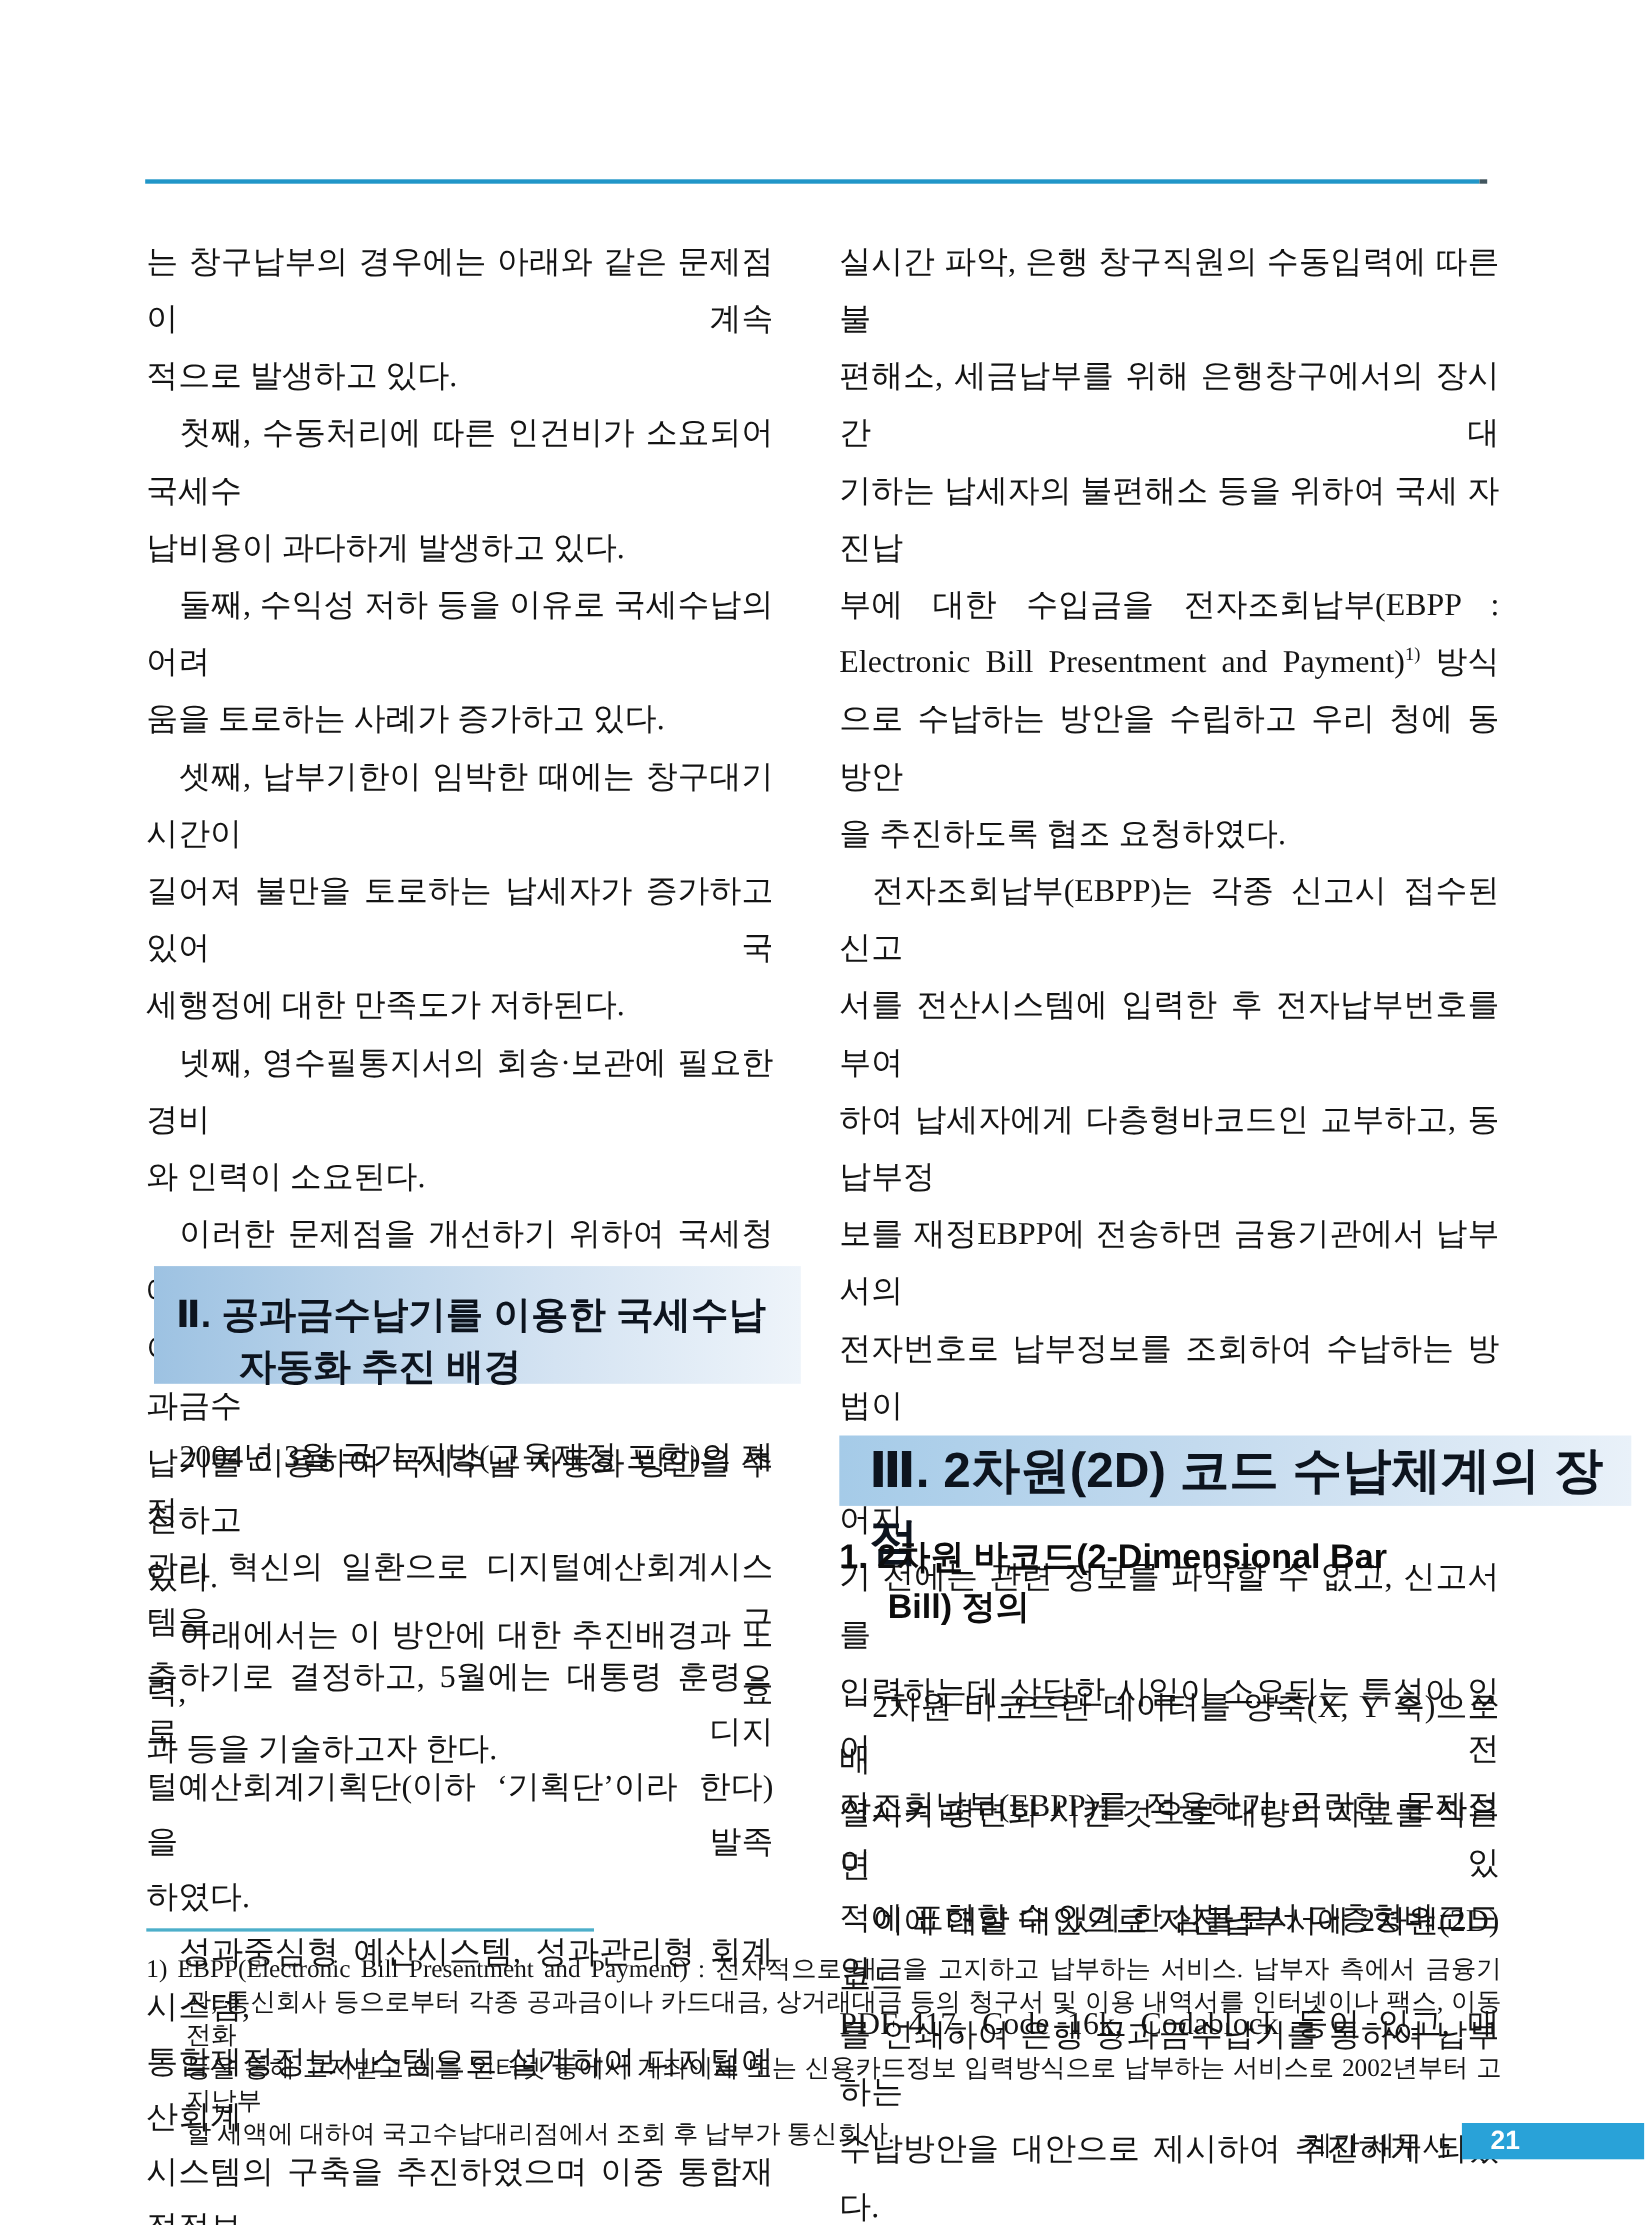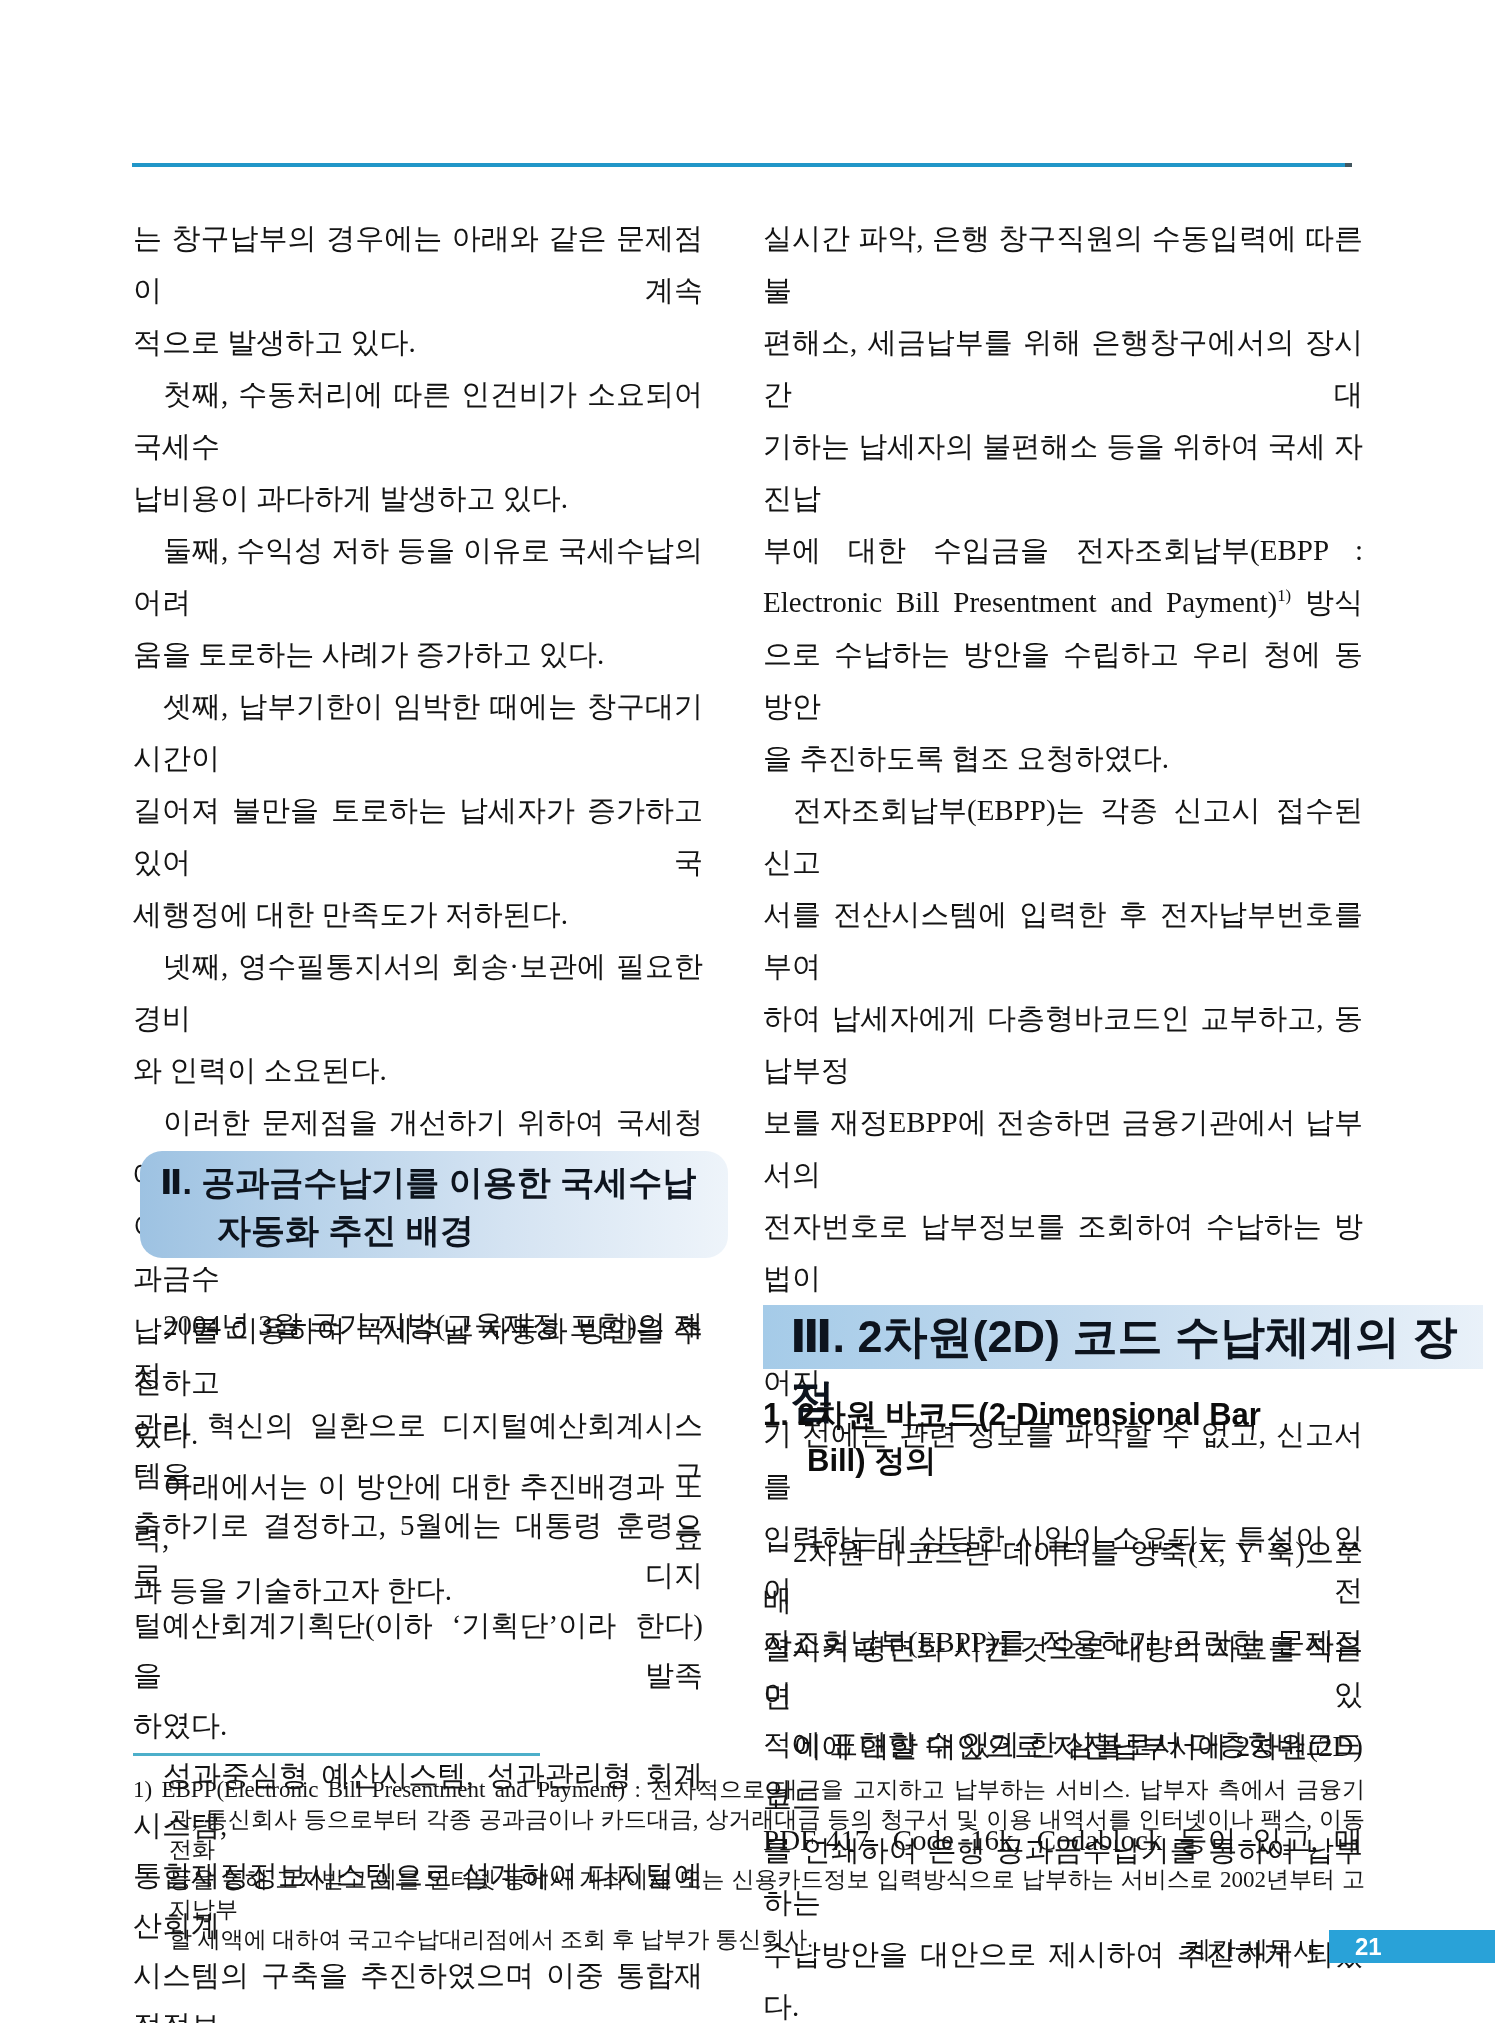--- a/index.html
+++ b/index.html
@@ -33,21 +33,21 @@
   
   .hbox{
     font-family:"Liberation Sans","DejaVu Sans",sans-serif;
     font-weight:700;
     color:#0d141e;
   }
   #heading2-box{
     left:140px;top:1151px;width:588px;height:107px;
     background:linear-gradient(90deg,#9dc2e2 0%,#b9d3ea 30%,#d4e3f2 62%,#eef4fa 100%);
     font-size:34px;line-height:48px;
-    padding-top:7px;box-sizing:border-box;border-radius:22px;
+    padding-top:20px;box-sizing:border-box;
   }
   #heading2-line1{margin-left:20px;}
   #heading2-line2{margin-left:77px;}
   #heading3-box{
     left:763px;top:1293px;width:720px;height:64px;
     background:linear-gradient(90deg,#a5cbe8 0%,#c3daee 45%,#e9f1f9 100%);
     font-size:45px;line-height:64px;margin-top:12px;
   }
   #heading3-text{margin-left:27px;}
   

